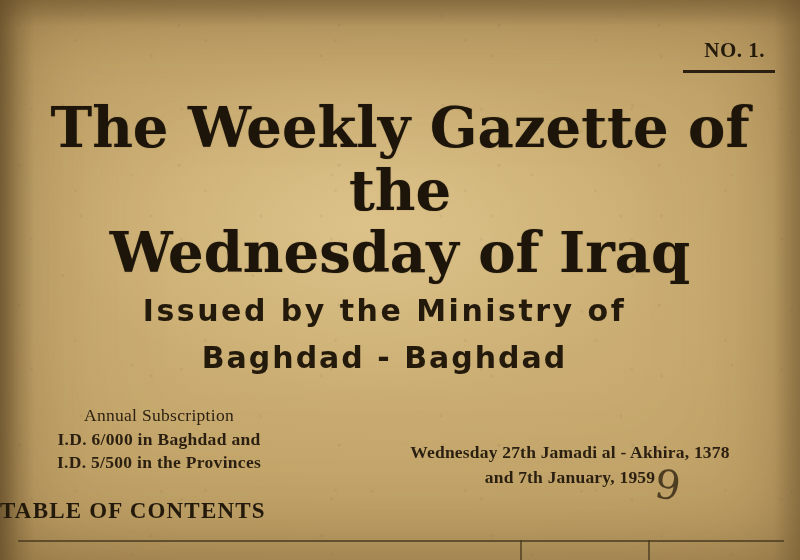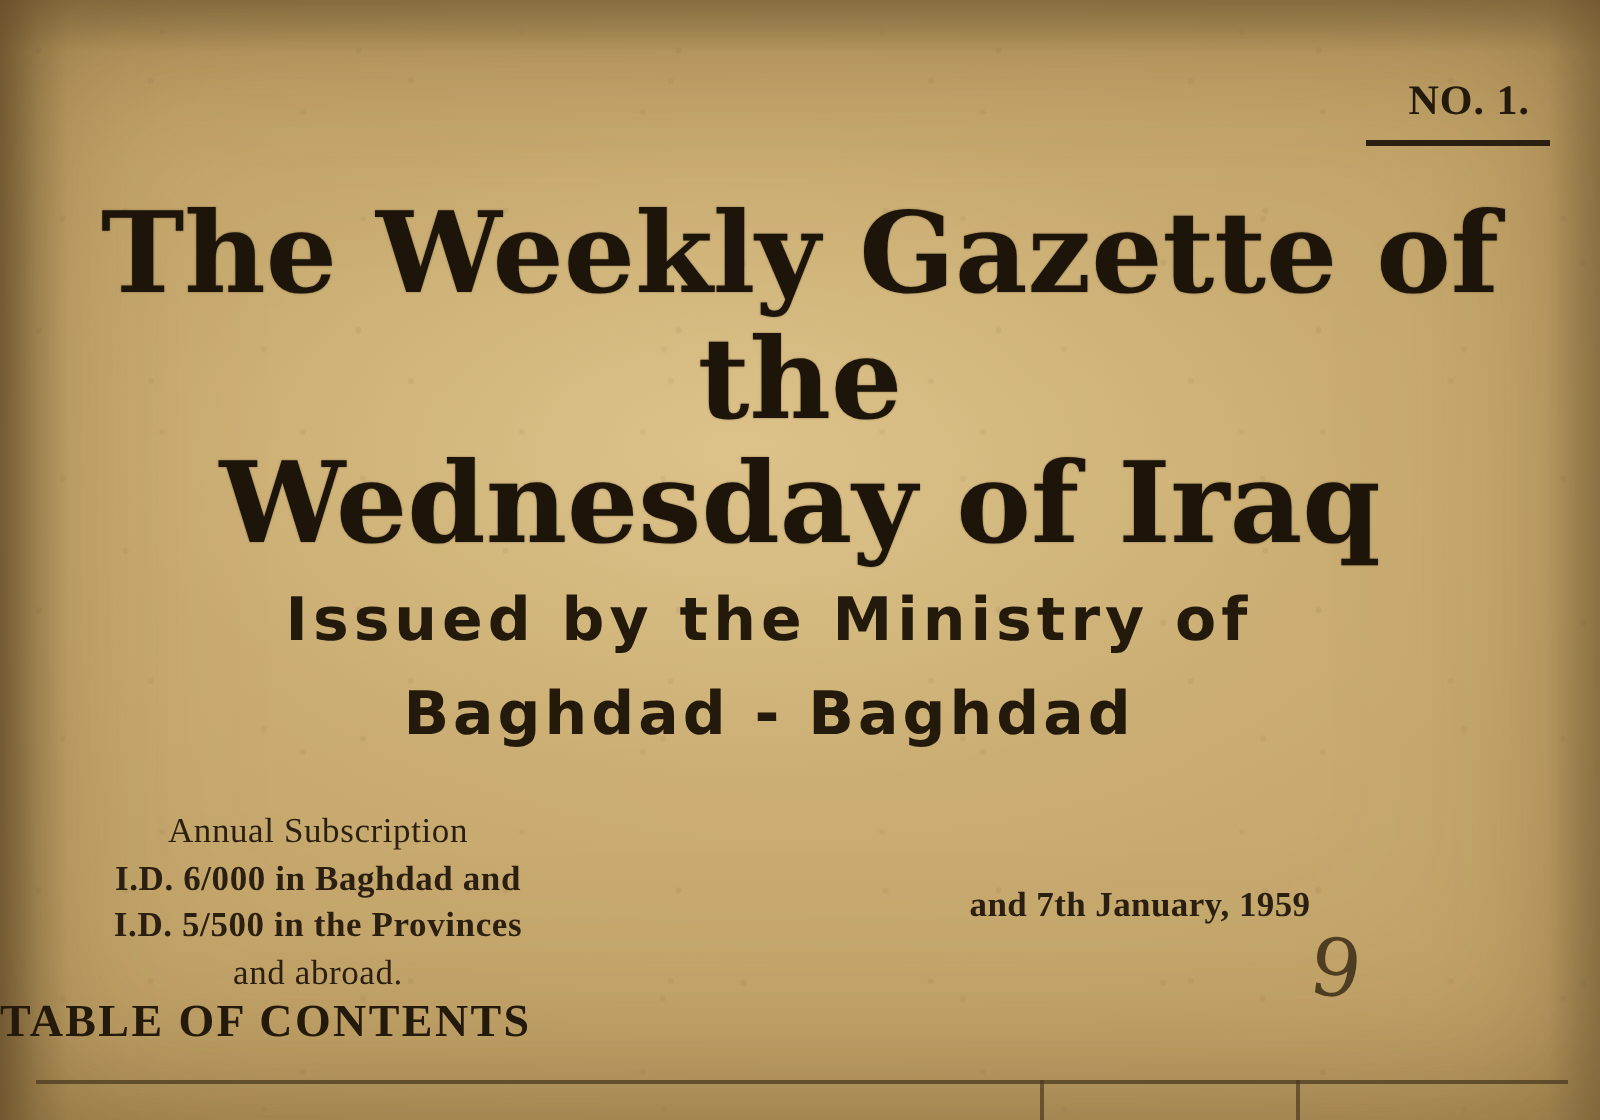--- a/index.html
+++ b/index.html
@@ -240,24 +240,24 @@
 
     <div class="subhead">
       <span>Issued by the Ministry of</span>
       <span class="line2">Baghdad - Baghdad</span>
     </div>
 
     <div class="subscription">
       <span class="sub-title">Annual Subscription</span>
       <span class="sub-line">I.D. 6/000 in Baghdad and</span>
       <span class="sub-line">I.D. 5/500 in the Provinces</span>
-      <span class="sub-line last">and abroad.</span>
     </div>
 
     <div class="issue-date">
+      <span>Wednesday 27th Jamadi al - Akhira, 1378</span>
       <span class="d2">and 7th January, 1959</span>
     </div>
 
     <div class="ink-mark">9</div>
 
     <div class="toc-title">TABLE OF CONTENTS</div>
 
     <div class="bottom-rule"></div>
     <div class="col-rule c1"></div>
     <div class="col-rule c2"></div>

